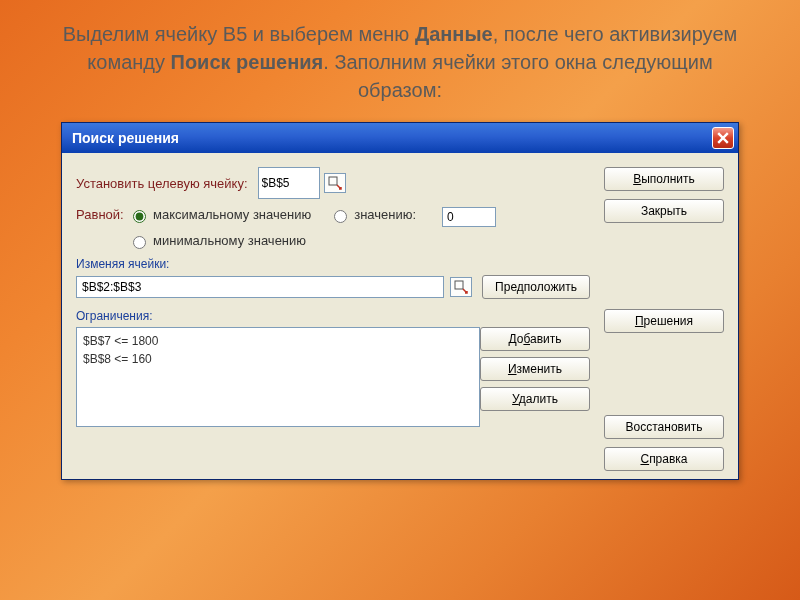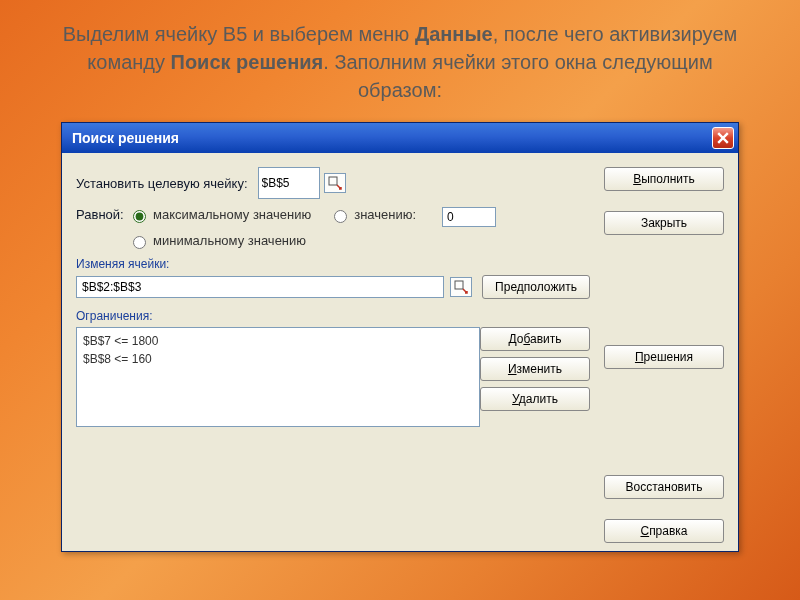--- a/index.html
+++ b/index.html
@@ -56,25 +56,25 @@
   .close-btn svg { width: 12px; height: 12px; }
   .dialog-body {
     padding: 14px 14px 8px 14px;
     display: flex;
   }
   .left-col { flex: 1; }
   .right-col {
     width: 120px;
     display: flex;
     flex-direction: column;
-    gap: 20px;
+    gap: 8px;
     margin-left: 14px;
   }
   .row { display: flex; align-items: center; margin-bottom: 8px; }
-  .label { color: #0f172a; }
+  .label { color: #7f1d1d; }
   .target-input {
     width: 62px;
     height: 32px;
     border: 1px solid #7f9db9;
     background: #fff;
     font-family: inherit;
     font-size: 12px;
     padding: 1px 3px;
     margin-left: 10px;
   }

